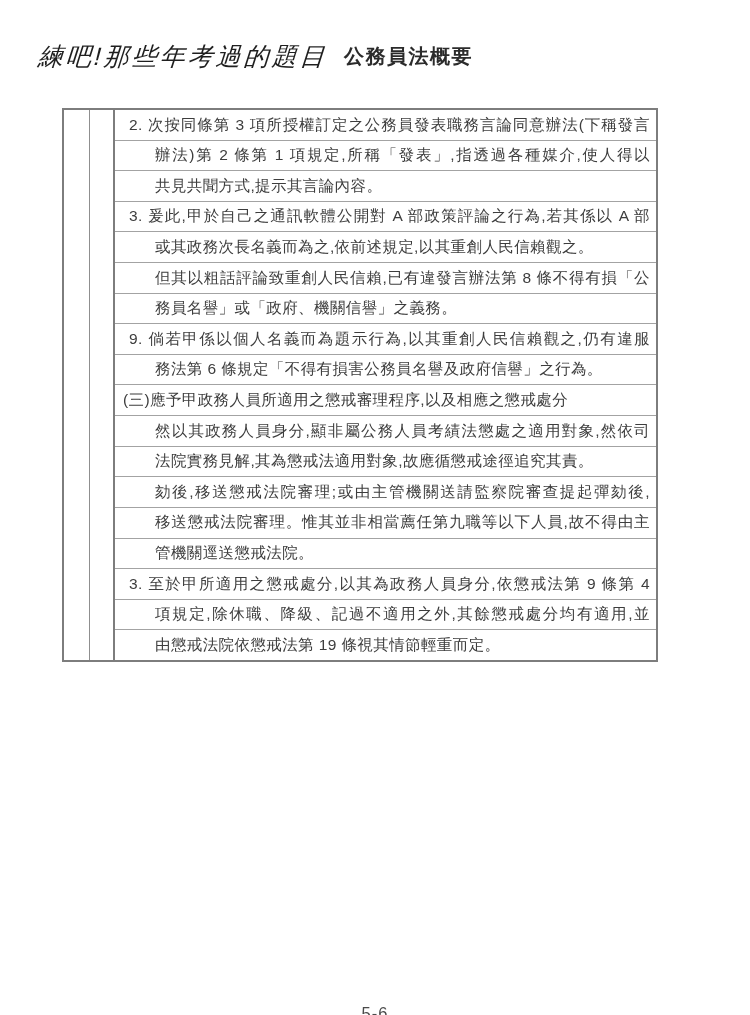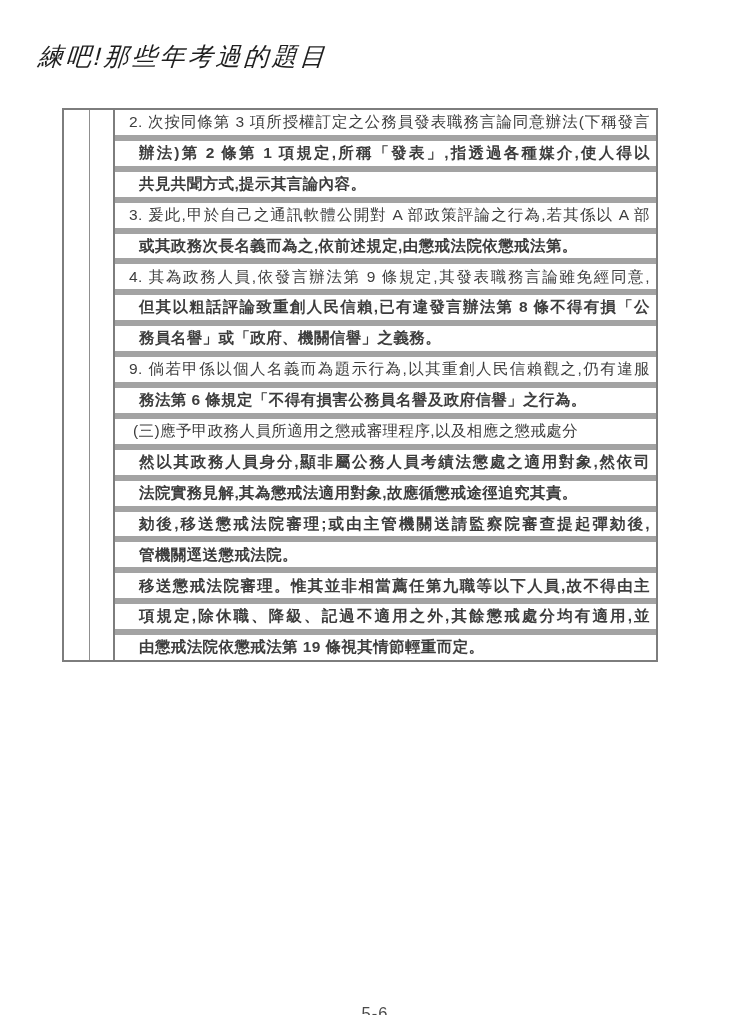--- a/index.html
+++ b/index.html
@@ -63,30 +63,30 @@
     flex: 1 1 auto;
     display: flex;
     flex-direction: column;
     min-width: 0;
   }
   .t-row {
     flex: 1 1 0;
     display: flex;
     align-items: center;
     box-sizing: border-box;
-    border-bottom: 6px solid #a3a3a3;
+    border-bottom: 1px solid #a3a3a3;
     font-size: 15.5px;
     color: #3d3d3d;
     padding: 0 6px 0 40px;
     overflow: hidden;
   }
   .t-row:last-child { border-bottom: none; }
   .t-row.item    { padding-left: 14px; }
-  .t-row.section { padding-left: 18px; }
-  .t-row.cont    { padding-left: 24px; font-weight: bold; }
+  .t-row.section { padding-left: 8px; }
+  .t-row.cont    { padding-left: 40px; }
   .t-row .line-text {
     display: block;
     width: 100%;
     line-height: 1.2;
     letter-spacing: 0.4px;
     white-space: nowrap;
   }
   .t-row.justified .line-text {
     white-space: normal;
     text-align: justify;
@@ -103,44 +103,42 @@
     letter-spacing: 1px;
   }
 </style>
 </head>
 <body>
 
 <div class="page">
 
   <div class="header">
     <span class="script-title">練吧!那些年考過的題目</span>
+    <span class="subject-title">公務員法概要</span>
   </div>
 
   <div class="answer-table">
     <div class="margin-col-1"></div>
     <div class="margin-col-2"></div>
     <div class="content-col">
 
     <div class="t-row item justified">
           <span class="line-text">2. 次按同條第 3 項所授權訂定之公務員發表職務言論同意辦法(下稱發言</span>
         </div>
         <div class="t-row cont justified">
           <span class="line-text">辦法)第 2 條第 1 項規定,所稱「發表」,指透過各種媒介,使人得以</span>
         </div>
         <div class="t-row cont">
           <span class="line-text">共見共聞方式,提示其言論內容。</span>
         </div>
         <div class="t-row item justified">
           <span class="line-text">3. 爰此,甲於自己之通訊軟體公開對 A 部政策評論之行為,若其係以 A 部</span>
         </div>
         <div class="t-row cont">
-          <span class="line-text">或其政務次長名義而為之,依前述規定,由懲戒法院依懲戒法第。</span>
-        </div>
-        <div class="t-row item justified">
-          <span class="line-text">4. 其為政務人員,依發言辦法第 9 條規定,其發表職務言論雖免經同意,</span>
+          <span class="line-text">或其政務次長名義而為之,依前述規定,以其重創人民信賴觀之。</span>
         </div>
         <div class="t-row cont justified">
           <span class="line-text">但其以粗話評論致重創人民信賴,已有違發言辦法第 8 條不得有損「公</span>
         </div>
         <div class="t-row cont">
           <span class="line-text">務員名譽」或「政府、機關信譽」之義務。</span>
         </div>
         <div class="t-row item justified">
           <span class="line-text">9. 倘若甲係以個人名義而為題示行為,以其重創人民信賴觀之,仍有違服</span>
         </div>
@@ -152,25 +150,28 @@
         </div>
         <div class="t-row cont justified">
           <span class="line-text">然以其政務人員身分,顯非屬公務人員考績法懲處之適用對象,然依司</span>
         </div>
         <div class="t-row cont">
           <span class="line-text">法院實務見解,其為懲戒法適用對象,故應循懲戒途徑追究其責。</span>
         </div>
         <div class="t-row cont justified">
           <span class="line-text">劾後,移送懲戒法院審理;或由主管機關送請監察院審查提起彈劾後,</span>
         </div>
+        <div class="t-row cont justified">
+          <span class="line-text">移送懲戒法院審理。惟其並非相當薦任第九職等以下人員,故不得由主</span>
+        </div>
         <div class="t-row cont">
           <span class="line-text">管機關逕送懲戒法院。</span>
         </div>
-        <div class="t-row cont justified">
-          <span class="line-text">移送懲戒法院審理。惟其並非相當薦任第九職等以下人員,故不得由主</span>
+        <div class="t-row item justified">
+          <span class="line-text">3. 至於甲所適用之懲戒處分,以其為政務人員身分,依懲戒法第 9 條第 4</span>
         </div>
         <div class="t-row cont justified">
           <span class="line-text">項規定,除休職、降級、記過不適用之外,其餘懲戒處分均有適用,並</span>
         </div>
         <div class="t-row cont">
           <span class="line-text">由懲戒法院依懲戒法第 19 條視其情節輕重而定。</span>
         </div>
       </div>
   </div>
 

